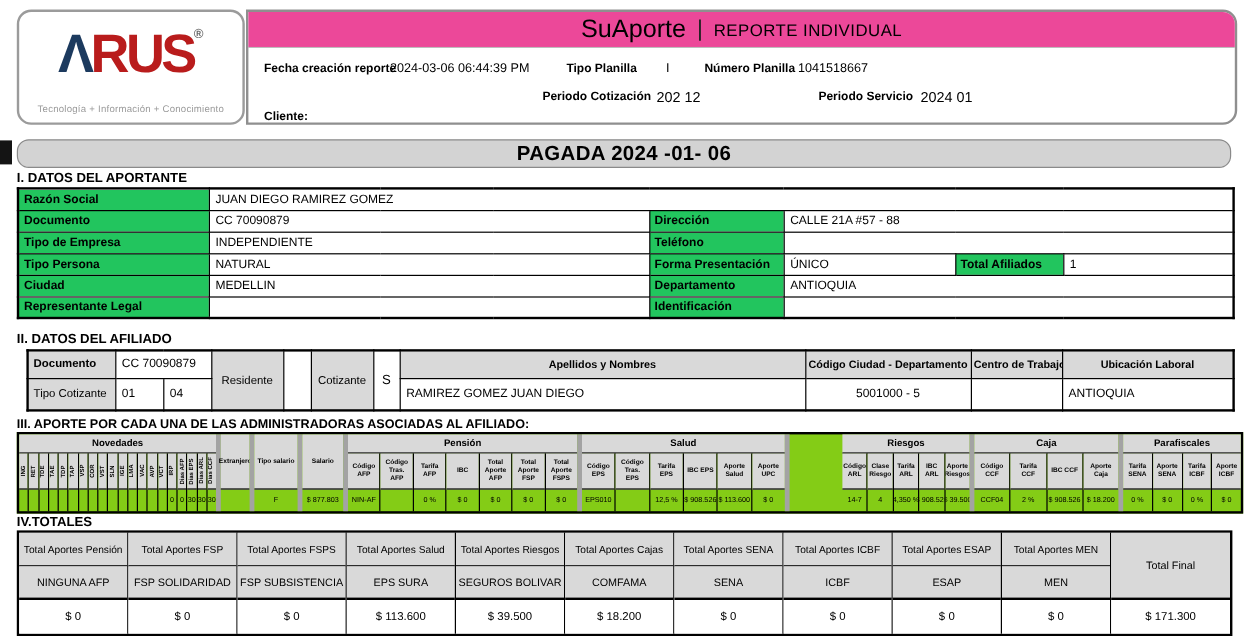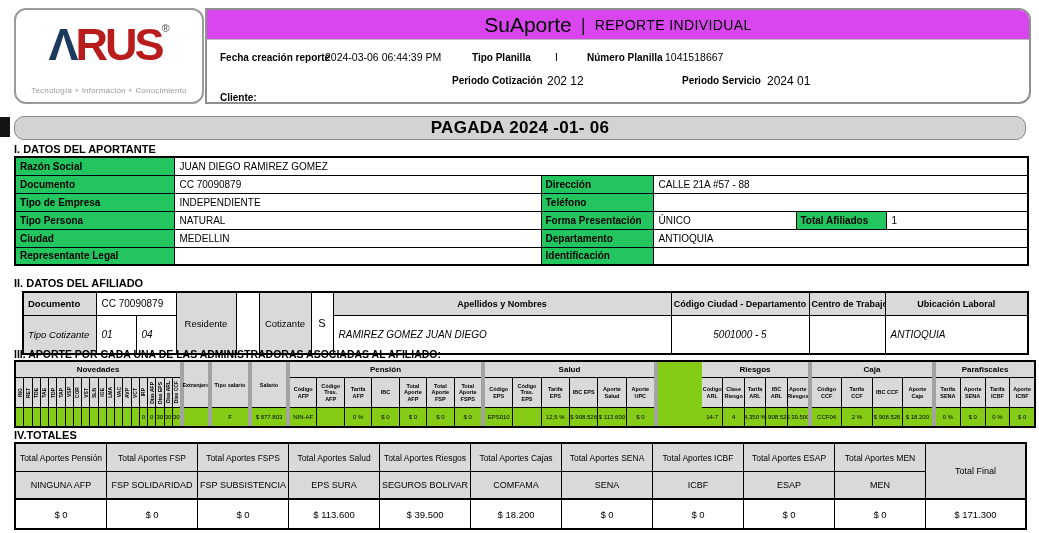--- a/index.html
+++ b/index.html
@@ -11,21 +11,21 @@
   .logo-box { position:absolute; left:14px; top:8px; width:190px; height:96px;
               border:2px solid #9b9b9b; border-radius:12px; text-align:center; background:#fff; }
   .logo-text { margin-top:12px; font-size:45px; font-weight:bold; line-height:1; letter-spacing:-3px; white-space:nowrap; }
   .logo-a { color:#1c3a5e; }
   .logo-rus { color:#b91c1c; }
   .logo-reg { font-size:11px; color:#6a6a6a; vertical-align:28px; letter-spacing:0; }
   .logo-tagline { position:absolute; bottom:7px; left:0; right:0; font-size:8px; color:#9a9a9a; letter-spacing:0.2px; }
 
   .header-box { position:absolute; left:205px; top:8px; width:826px; height:96px;
                 border:2px solid #8f8f8f; border-radius:0 12px 12px 0; background:#fff; }
-  .header-titlebar { position:absolute; left:0; top:0; right:0; height:30px; background:#d946ef;
+  .header-titlebar { position:absolute; left:0; top:0; right:0; height:30px; background:#ec4899;
                      border-bottom:1px solid #bdbdbd; border-radius:0 10px 0 0;
                      display:flex; align-items:center; justify-content:center; gap:9px; }
   .product-name { font-size:21px; }
   .title-divider { font-size:19px; color:#222; font-weight:300; }
   .report-subtitle { font-size:14px; letter-spacing:0.4px; }
   .meta-label { position:absolute; font-size:10px; font-weight:bold; white-space:nowrap; }
   .meta-value { position:absolute; font-size:10.5px; white-space:nowrap; }
 
   .corner-mark { position:absolute; left:0; top:117px; width:10px; height:20px; background:#141414; }
 
@@ -39,21 +39,21 @@
   table { border-collapse:collapse; table-layout:fixed; }
   .t1, .t2 { position:absolute; border:2px solid #000; background:#fff; }
   .t1 td, .t2 td, .t2 th { border:1px solid #000; overflow:hidden; white-space:nowrap; }
   .t1 { left:14px; top:156px; width:1013px; }
   .t1 tr { height:18px; }
   .lbl { background:#22c55e; font-weight:bold; font-size:10px; padding:1px 4px; text-align:left; }
   .val { font-size:10px; padding:1px 5px; text-align:left; }
 
   .t2 { left:22px; top:291px; width:1005px; }
   .t2 .r1 { height:23px; }
-  .t2 .r2 { height:39px;font-style:italic; }
+  .t2 .r2 { height:27px; }
   .lbl2 { background:#d9d9d9; font-size:9.5px; padding:1px 4px; text-align:left; font-weight:normal; }
   .lbl2.b { font-weight:bold; }
   .lbl2.ctr { text-align:center; }
   .hdr2 { background:#d9d9d9; font-size:9px; font-weight:bold; text-align:center; padding:1px 2px; white-space:normal; line-height:1.15; }
   .val2 { font-size:10px; padding:1px 5px; text-align:left; background:#fff; }
   .val2.ctr { text-align:center; }
   .val2.big { font-size:11px; }
 
   
   .s3 { position:absolute; left:14px; top:360px; width:1018px; border:2px solid #000; display:flex; background:#84cc16; box-sizing:content-box; }

